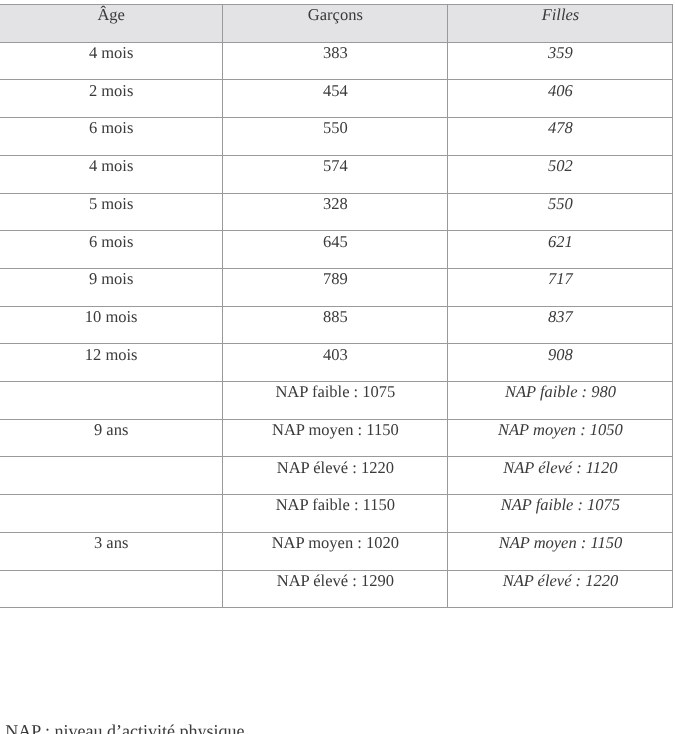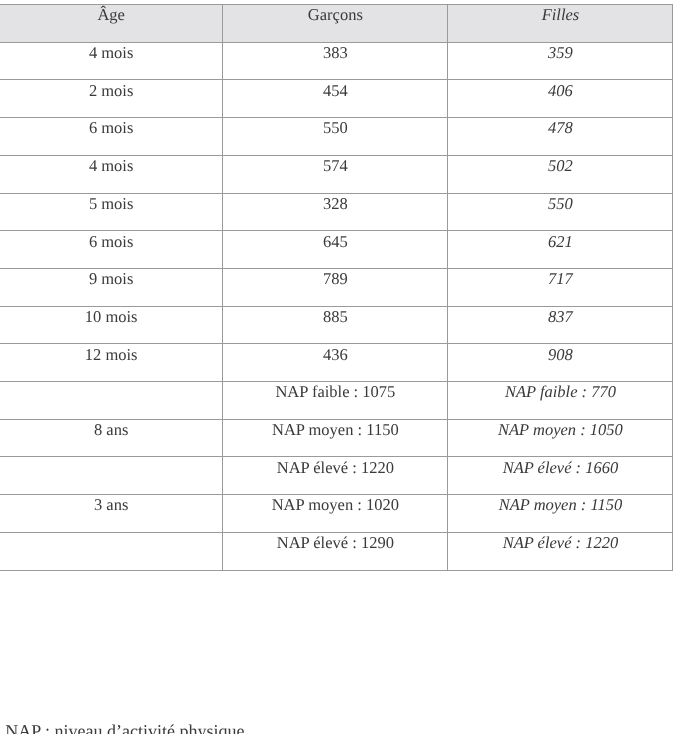--- a/index.html
+++ b/index.html
@@ -111,37 +111,42 @@
           <td>789</td>
           <td class="vline-right">717</td>
         </tr>
         <tr>
           <td>10 mois</td>
           <td>885</td>
           <td class="vline-right">837</td>
         </tr>
         <tr>
           <td>12 mois</td>
-          <td>436</td>
+          <td>403</td>
           <td class="vline-right">908</td>
         </tr>
         <tr>
           <td></td>
           <td>NAP faible : 1075</td>
-          <td class="vline-right">NAP faible : 770</td>
+          <td class="vline-right">NAP faible : 980</td>
         </tr>
         <tr>
-          <td>8 ans</td>
+          <td>9 ans</td>
           <td>NAP moyen : 1150</td>
           <td class="vline-right">NAP moyen : 1050</td>
         </tr>
         <tr>
           <td></td>
           <td>NAP élevé : 1220</td>
-          <td class="vline-right">NAP élevé : 1660</td>
+          <td class="vline-right">NAP élevé : 1120</td>
+        </tr>
+        <tr>
+          <td></td>
+          <td>NAP faible : 1150</td>
+          <td class="vline-right">NAP faible : 1075</td>
         </tr>
         <tr>
           <td>3 ans</td>
           <td>NAP moyen : 1020</td>
           <td class="vline-right">NAP moyen : 1150</td>
         </tr>
         <tr>
           <td></td>
           <td>NAP élevé : 1290</td>
           <td class="vline-right">NAP élevé : 1220</td>

